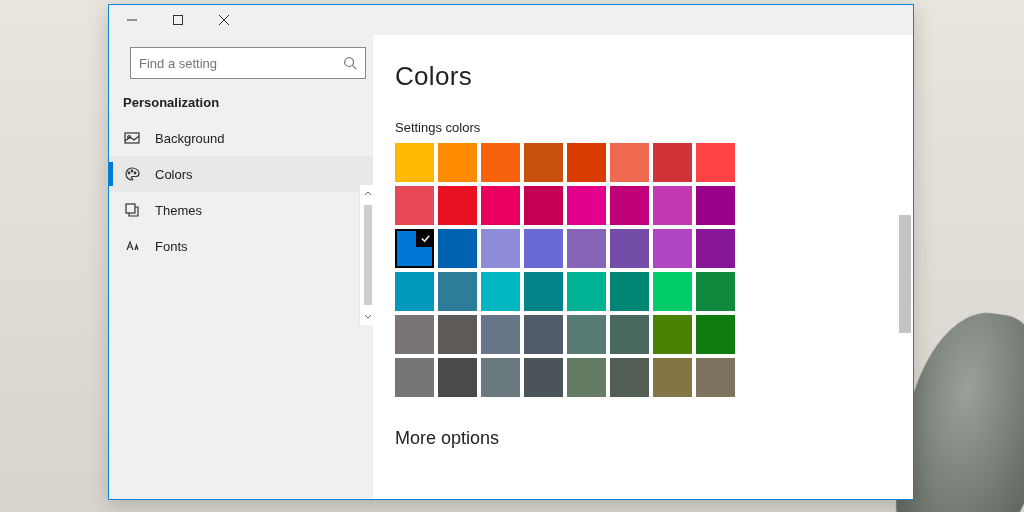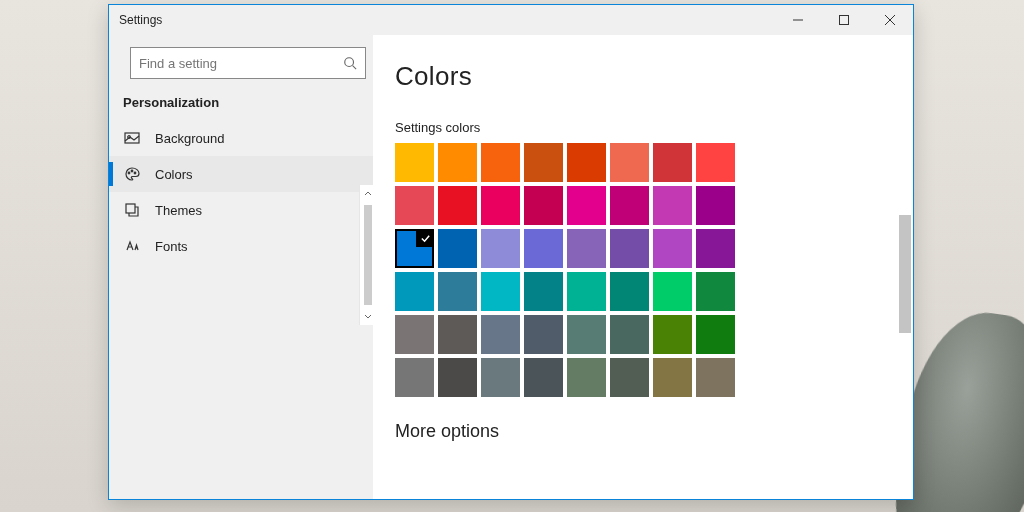--- a/index.html
+++ b/index.html
@@ -118,21 +118,21 @@
   }
   .main h1 {
     font-size: 26px; font-weight: 400;
     margin-bottom: 28px;
     letter-spacing: 0.3px;
   }
   .subheading {
     font-size: 13px; color: #222;
     margin-bottom: 8px;
   }
-  .subheading.big { font-size: 18px; font-weight: 400; margin-top: 24px; }
+  .subheading.big { font-size: 18px; font-weight: 400; margin-top: 31px; }
   .swatch-grid {
     display: grid;
     grid-template-columns: repeat(8, 39px);
     grid-auto-rows: 39px;
     gap: 4px;
     width: fit-content;
   }
   .swatch {
     width: 39px; height: 39px;
     position: relative;
@@ -175,21 +175,20 @@
     background: #c4c4c4;
   }
 </style>
 </head>
 <body>
 
 <div class="bg-rock"></div>
 
 <div class="window">
   <div class="titlebar">
-    <div class="titlebar-title">Settings</div>
     <div class="caption-btn">
       <svg viewBox="0 0 10 10">
           <line x1="0" y1="5" x2="10" y2="5" stroke="currentColor" stroke-width="1"></line>
         </svg>
     </div>
     <div class="caption-btn">
       <svg viewBox="0 0 10 10">
           <rect x="0.5" y="0.5" width="9" height="9" fill="none" stroke="currentColor" stroke-width="1"></rect>
         </svg>
     </div>

